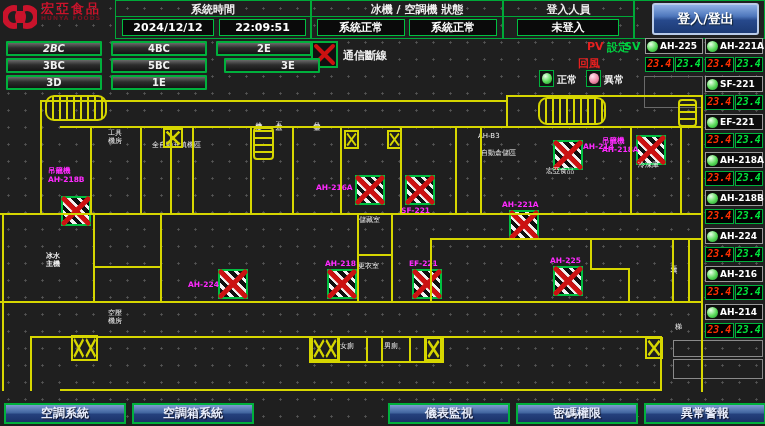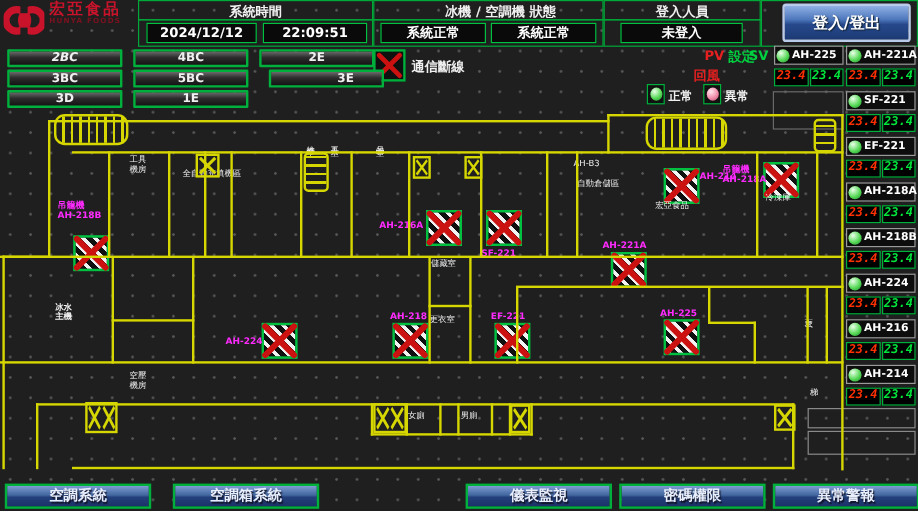--- a/index.html
+++ b/index.html
@@ -227,21 +227,21 @@
     <div class="nrow">
       <span class="lamp"></span>
       <span class="uname">AH-214</span>
     </div>
     <div class="vrow">
       <span class="pv">23.4</span>
       <span class="sv">23.4</span>
     </div>
   </div>
 <div class="nav" style="left: 4px;">空調系統</div>
-<div class="nav" style="left: 144px;">空調箱系統</div>
+<div class="nav" style="left: 132px;">空調箱系統</div>
 <div class="nav" style="left: 260px; margin-top: 24px;">參數設定</div>
 <div class="nav" style="left: 388px;">儀表監視</div>
 <div class="nav" style="left: 516px;">密碼權限</div>
 <div class="nav" style="left: 644px;">異常警報</div>
 <div class="dev" style="left: 61px; top: 196px;">
     <svg width="30" height="30" viewBox="0 0 30 30">
       <path d="M3 3 L27 27 M27 3 L3 27" stroke="#cc1111" stroke-width="5" stroke-linecap="round"></path>
     </svg>
   </div>
 <div class="dev" style="left: 355px; top: 175px;">

